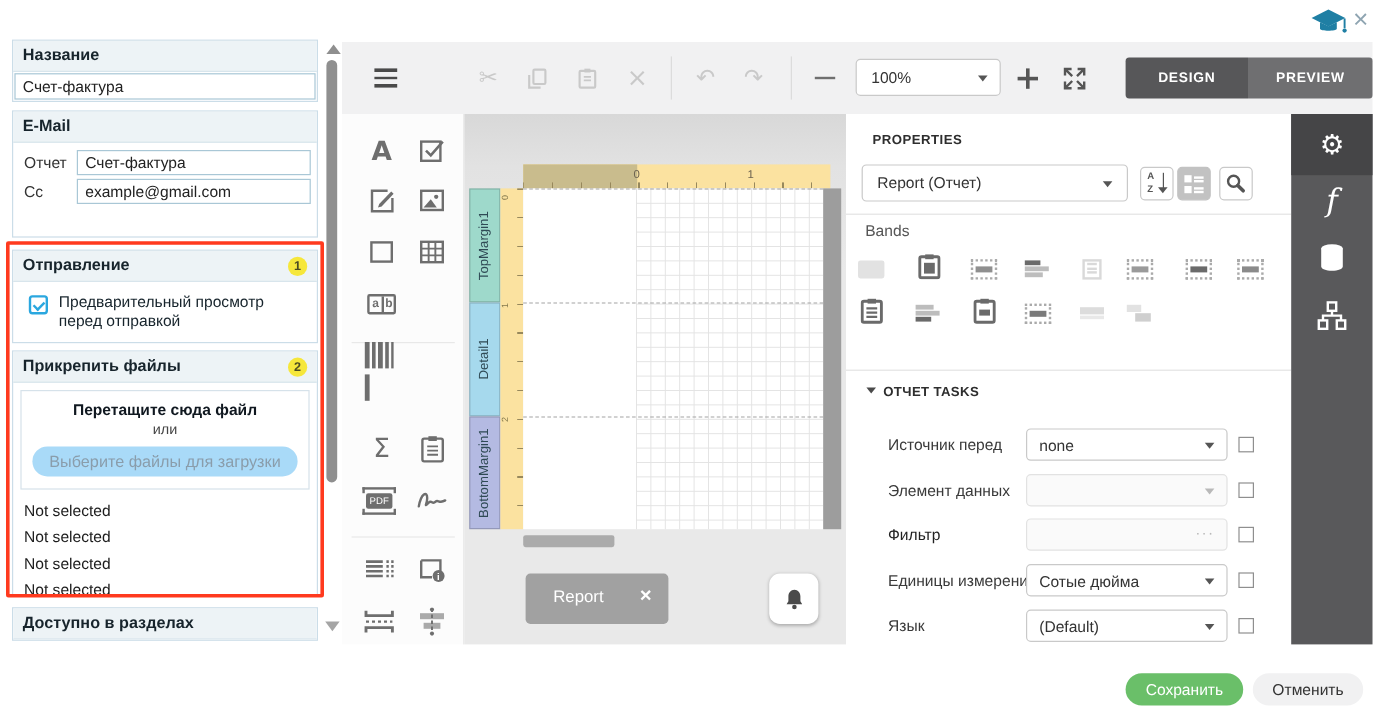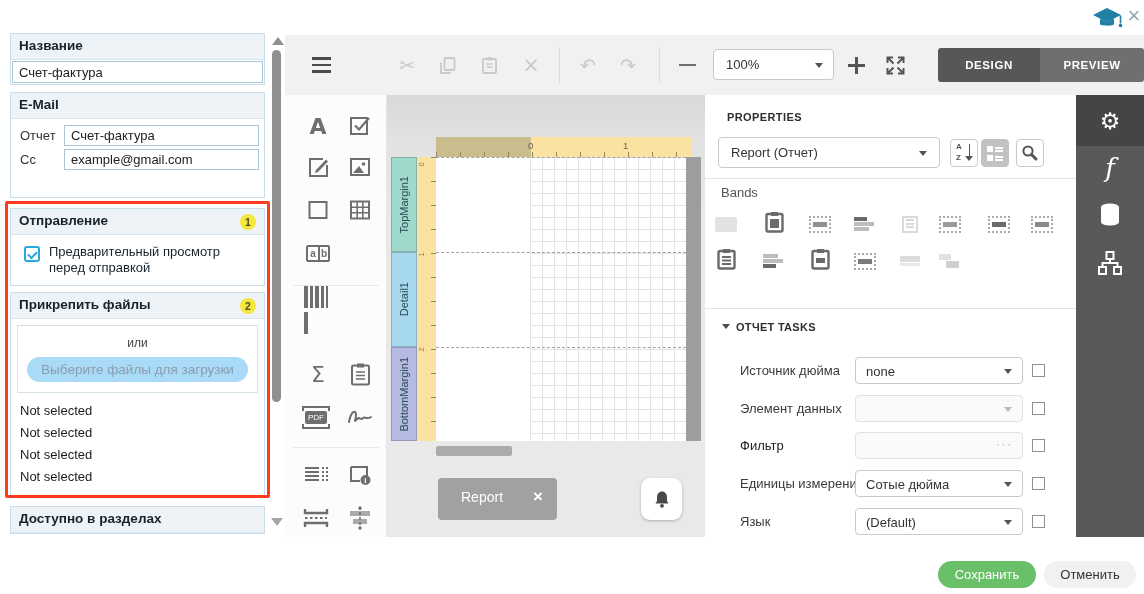--- a/index.html
+++ b/index.html
@@ -199,20 +199,21 @@
         <div class="chk-label">Предварительный просмотр перед отправкой</div>
       </div>
     </div>
 
     <div class="sec sec-attach">
       <div class="sec-h">
         <span>Прикрепить файлы</span>
         <span class="badge">2</span>
       </div>
       <div class="dropzone">
+        <div class="drop-title">Перетащите сюда файл</div>
         <div class="drop-or">или</div>
         <button class="upload-btn">Выберите файлы для загрузки</button>
       </div>
       <div class="files">
         <div class="file-line">Not selected</div>
         <div class="file-line">Not selected</div>
         <div class="file-line">Not selected</div>
         <div class="file-line">Not selected</div>
       </div>
     </div>
@@ -551,21 +552,21 @@
         <i style="position:absolute;left:7px;top:8px;width:13px;height:7px;background:#cfcfcf;"></i>
       </span>
     </div>
 
     <div class="hdiv" style="top:213px;"></div>
 
     <div class="task-head">
       <span class="tri"></span><span>ОТЧЕТ TASKS</span>
     </div>
 
-    <div class="prow-label" style="top:268px;">Источник дюйма</div>
+    <div class="prow-label" style="top:268px;">Источник перед</div>
     <div class="pselect" style="top:262px;">
       <span class="sval">none</span>
       <span class="caret"></span>
     </div>
     <div class="pchk" style="top:269px;"></div>
 
     <div class="prow-label" style="top:306px;">Элемент данных</div>
     <div class="pselect disabled" style="top:300px;">
       <span class="sval"></span>
       <span class="caret"></span>

